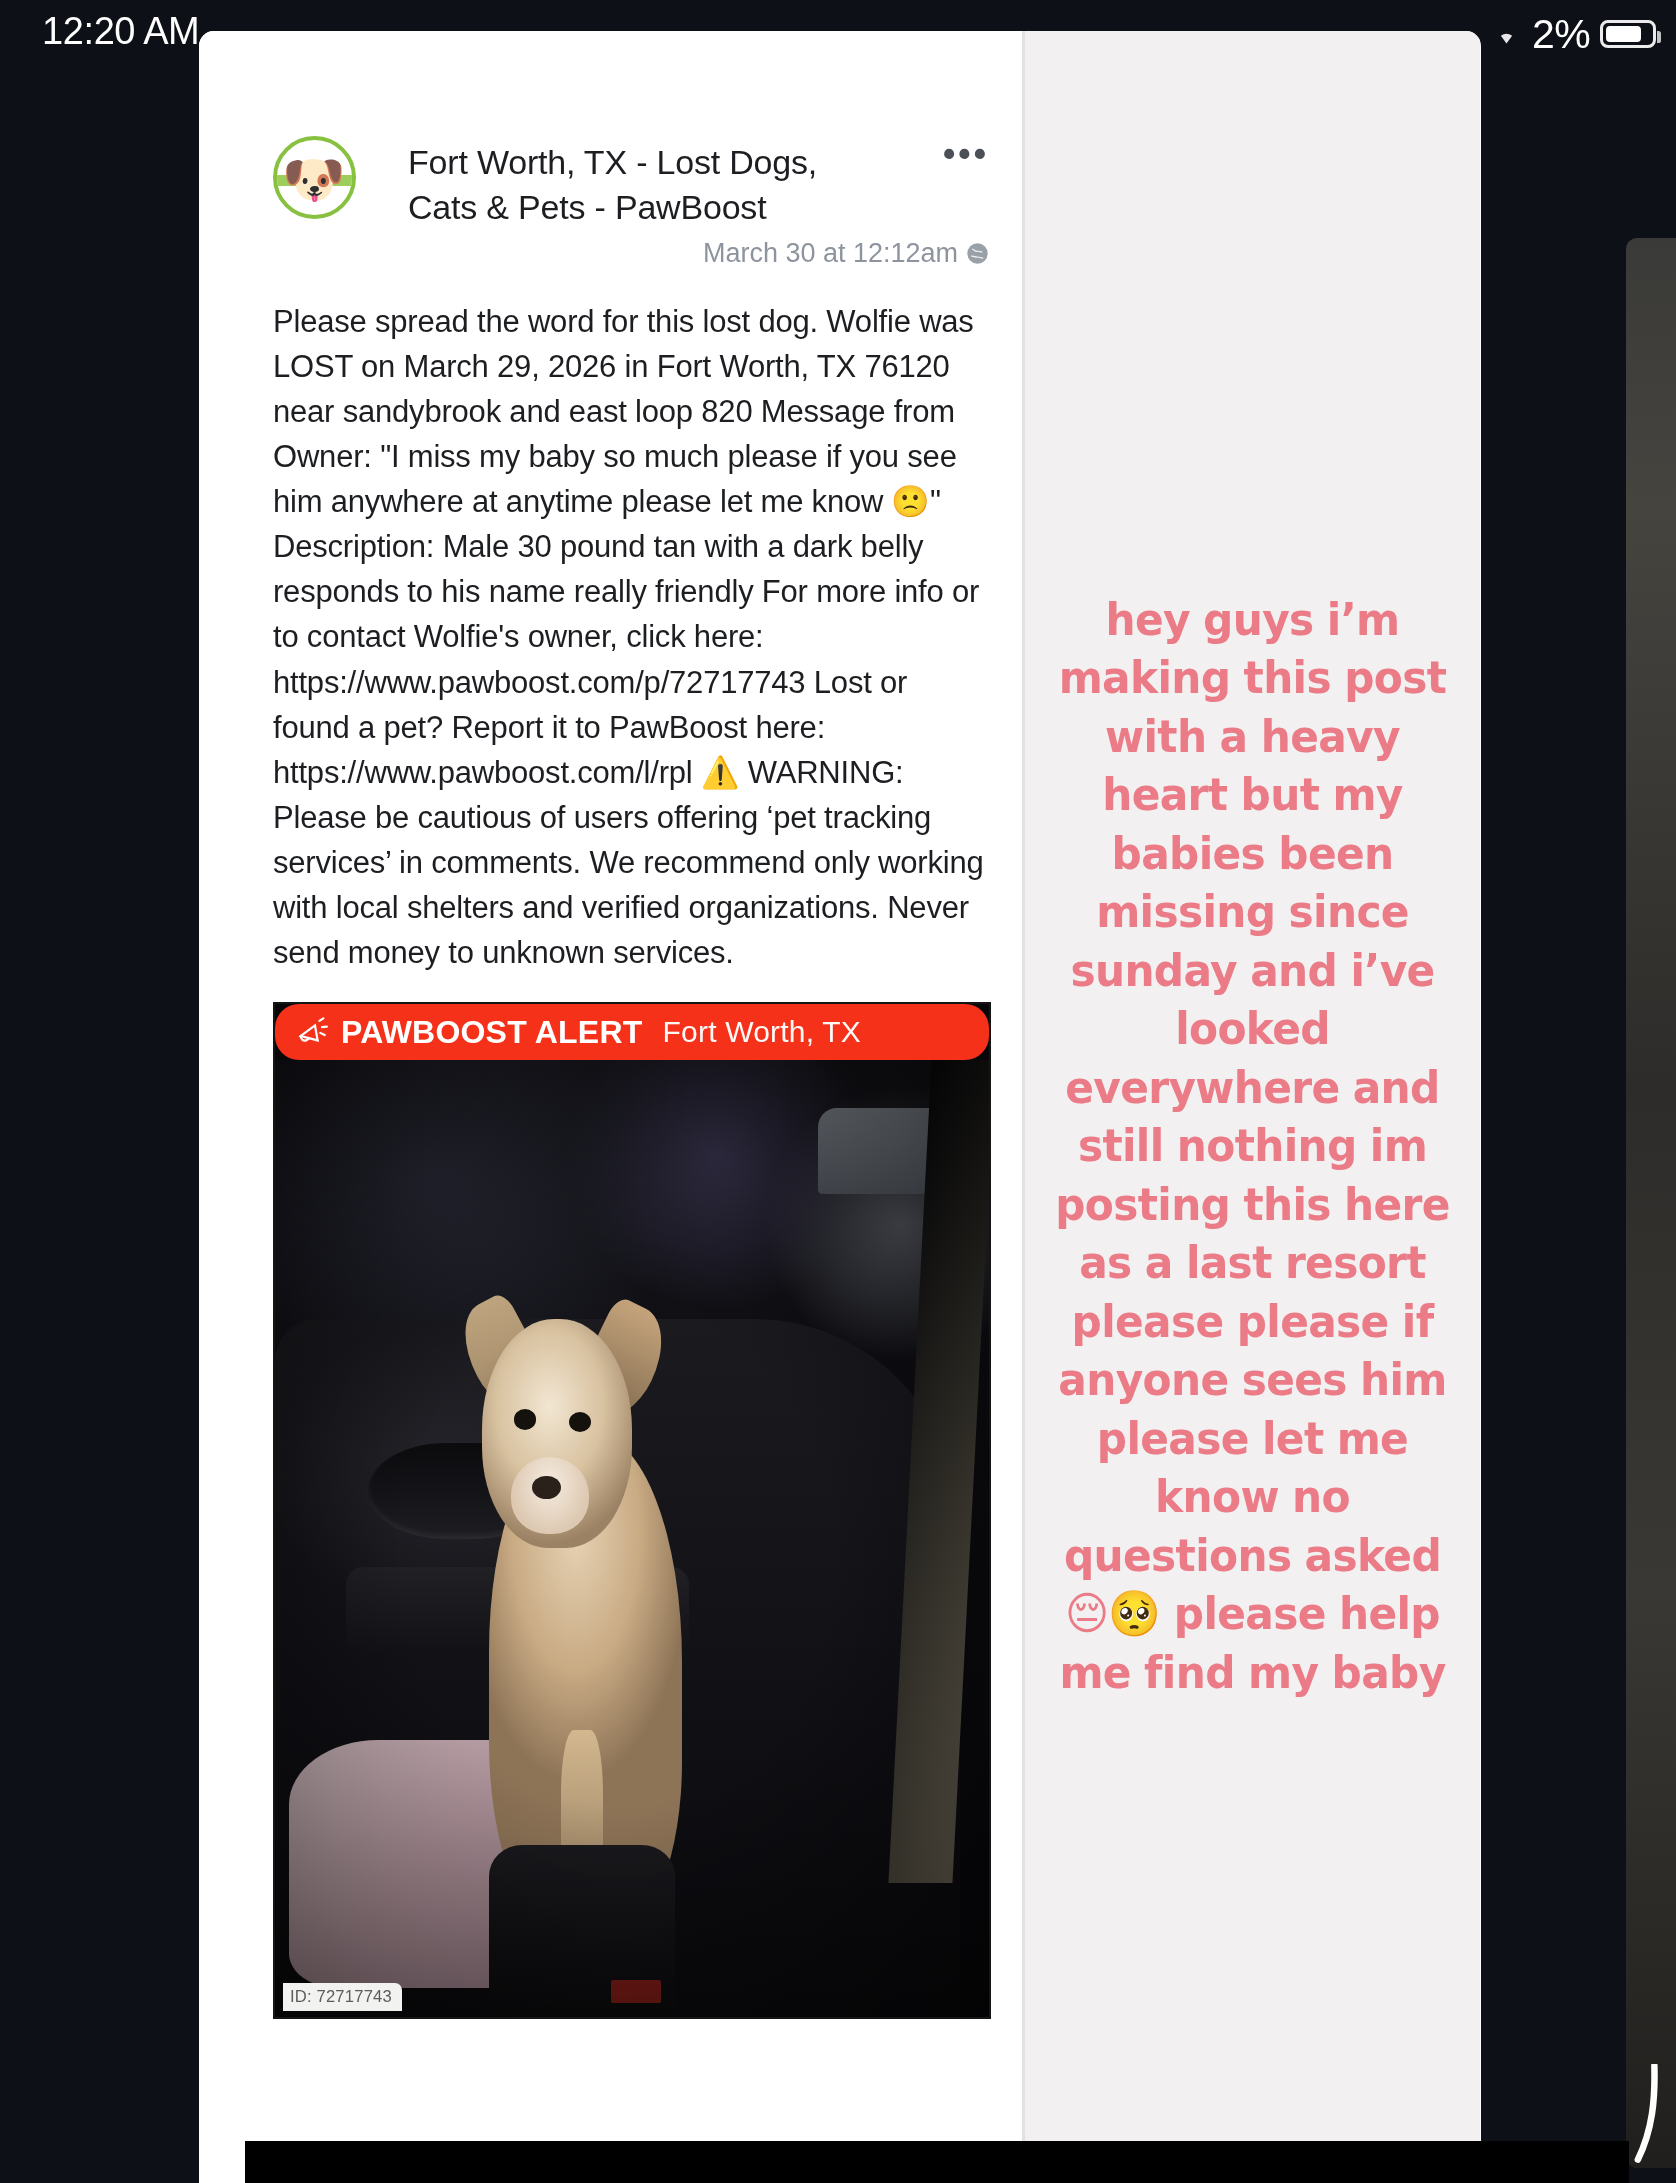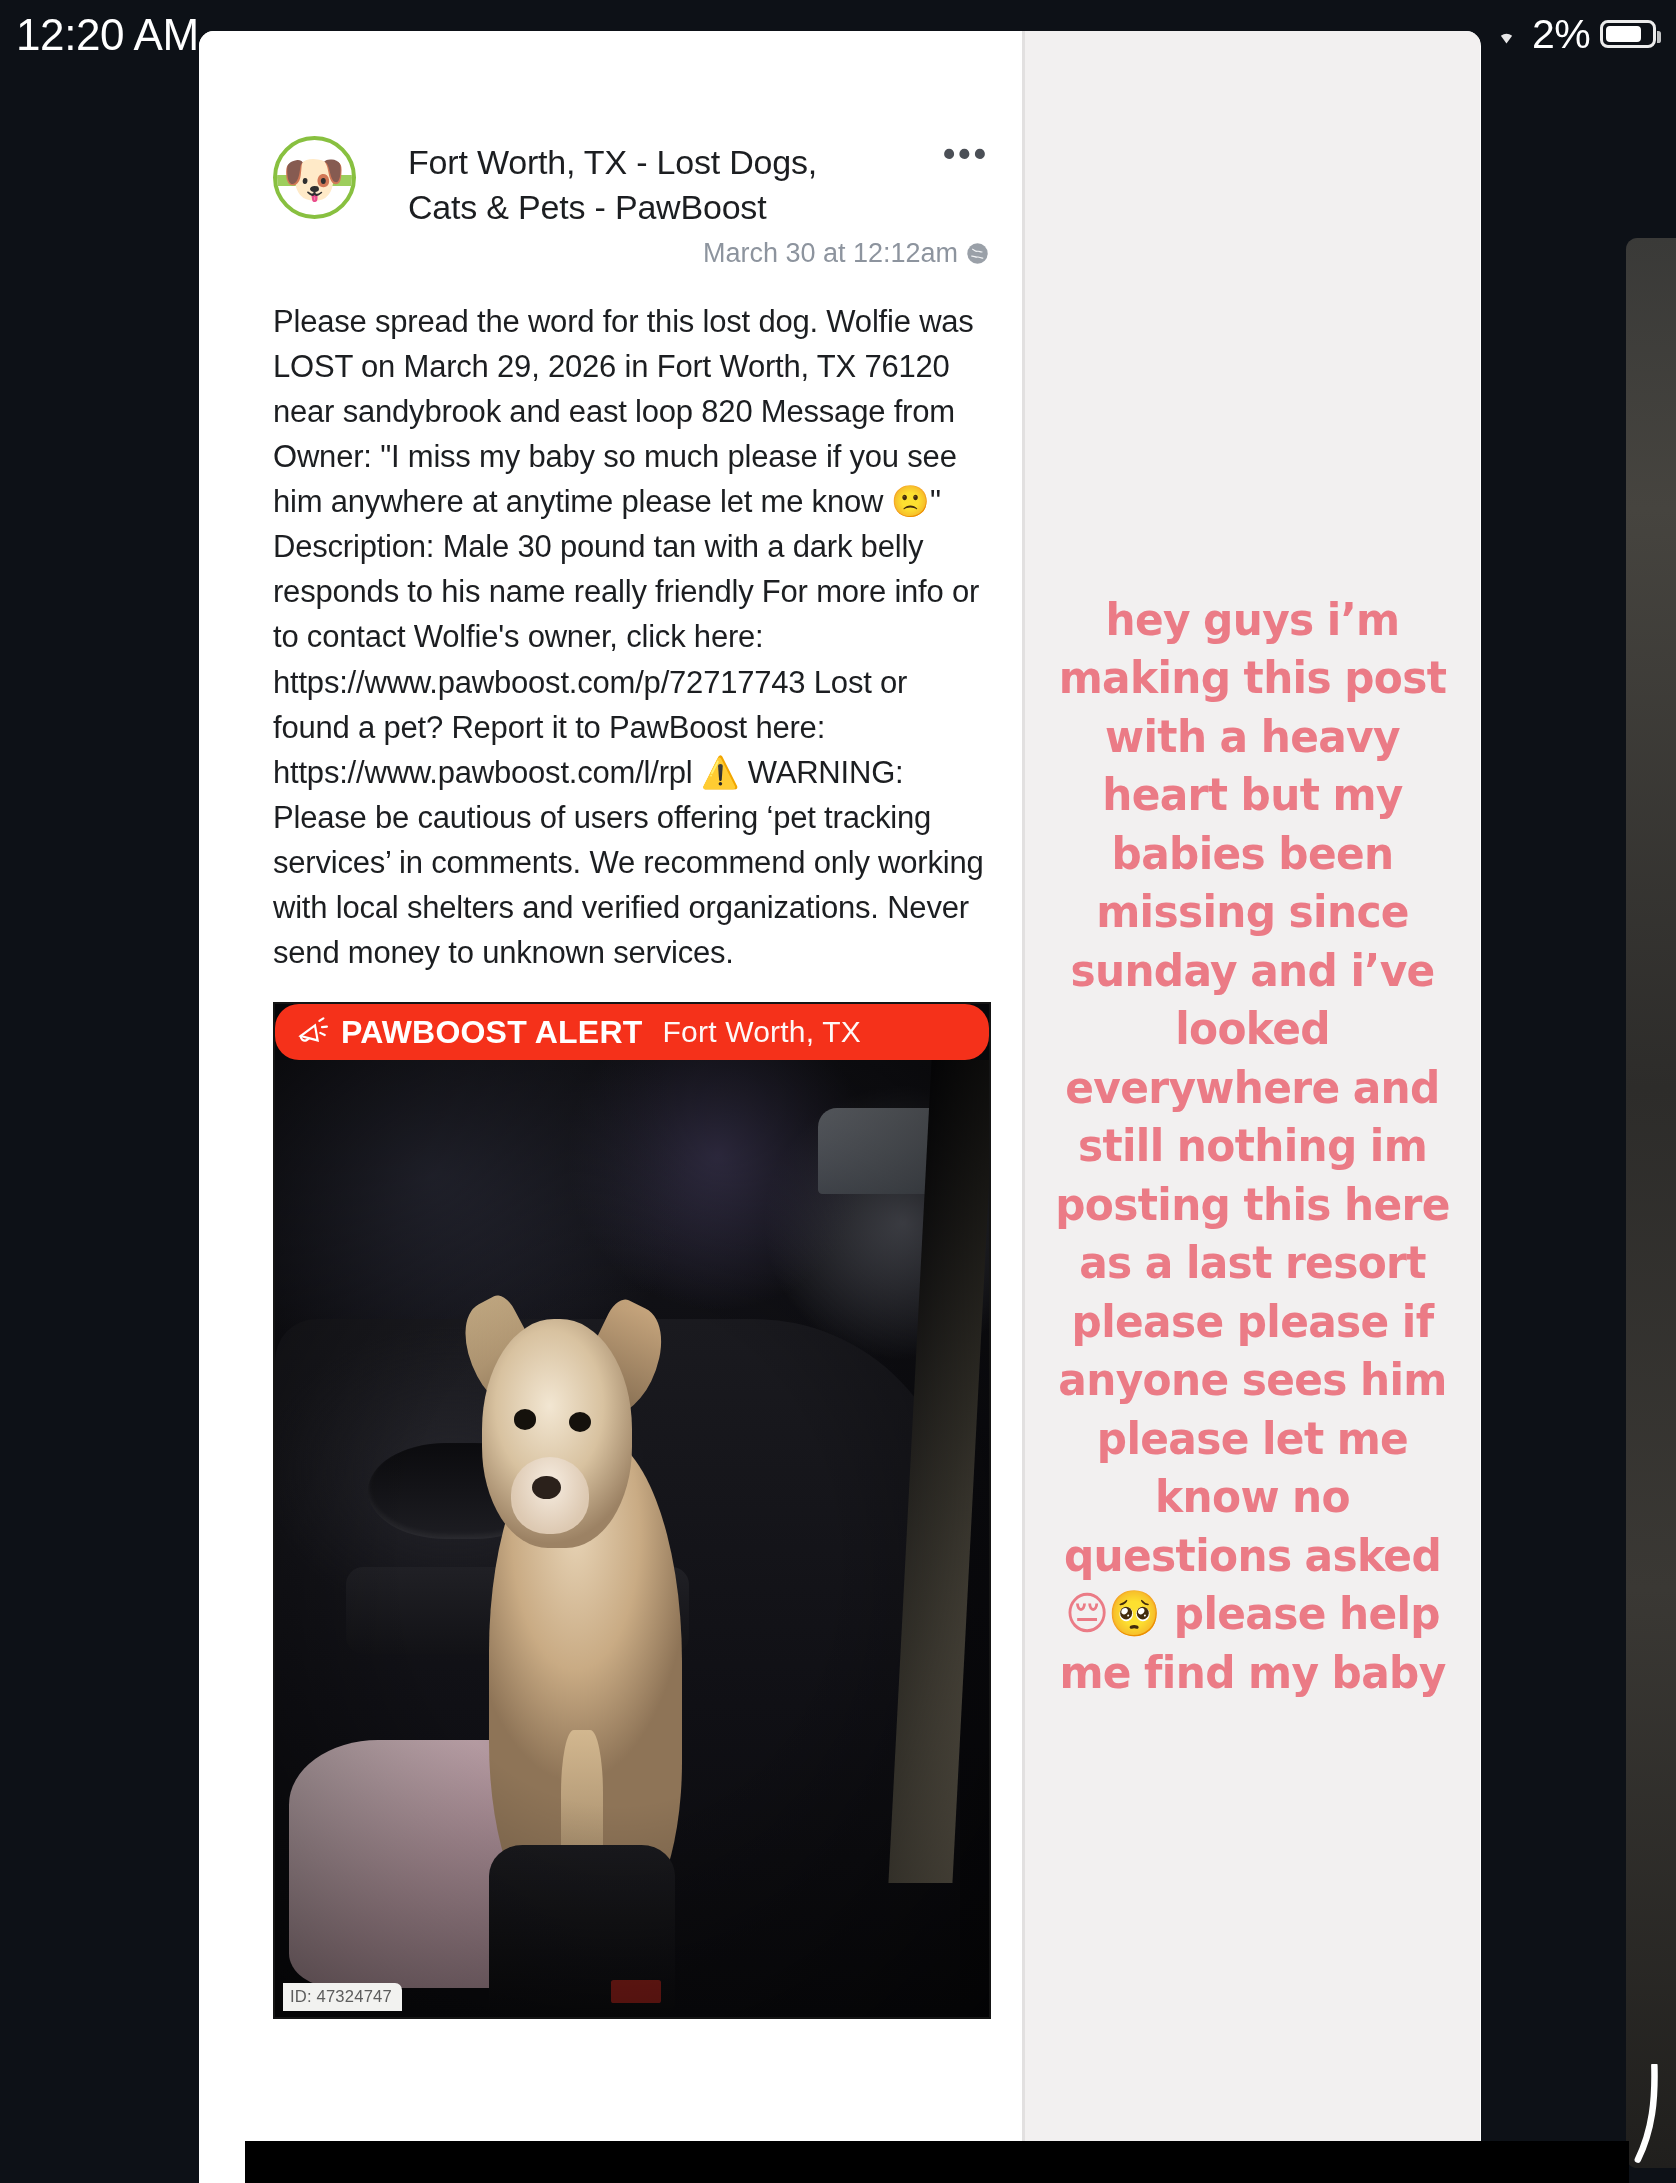--- a/index.html
+++ b/index.html
@@ -8,22 +8,22 @@
     background:#0d1117; overflow:hidden;
     font-family:"Liberation Sans", sans-serif;
   }
 
   
   #status-bar{
     position:absolute; left:0; top:0; width:1677px; height:65px;
     z-index:40; pointer-events:none;
   }
   #status-time{
-    position:absolute; left:16px; top:9.6px;
-    font-size:44px; font-weight:400; color:#ffffff;
+    position:absolute; left:42px; top:9.6px;
+    font-size:38px; font-weight:400; color:#ffffff;
     letter-spacing:-0.4px;
   }
   #status-right{
     position:absolute; right:21px; top:10.5px;
     display:flex; align-items:center; gap:9.6px;
   }
   #wifi-icon{ width:31px; height:26px; position:relative; }
   #wifi-icon svg{ display:block; }
   #battery-pct{
     font-size:41px; font-weight:400; color:#ffffff; letter-spacing:-0.4px;
@@ -337,21 +337,21 @@
           <div class="sc" id="sc-doghead"></div>
           <div class="sc" id="sc-muzzle"></div>
           <div class="sc" id="sc-eye-l"></div>
           <div class="sc" id="sc-eye-r"></div>
           <div class="sc" id="sc-nose"></div>
           <div class="sc" id="sc-bag"></div>
           <div class="sc" id="sc-brake"></div>
           <div class="sc" id="sc-vignette"></div>
         </div>
 
-        <div id="id-badge">ID: 47324747</div>
+        <div id="id-badge">ID: 72717743</div>
       </div>
 
     </div>
   </div>
 
   <div id="pink-column" style="background: rgb(242, 240, 240);">
     <div id="pink-text" style="color: rgb(235, 123, 134);">hey guys i’m making this post with a heavy heart but my babies been missing since sunday and i’ve looked everywhere and still nothing im posting this here as a last resort please please if anyone sees him please let me know no questions asked 😔🥺 please help me find my baby</div>
   </div>
 
 </div>

